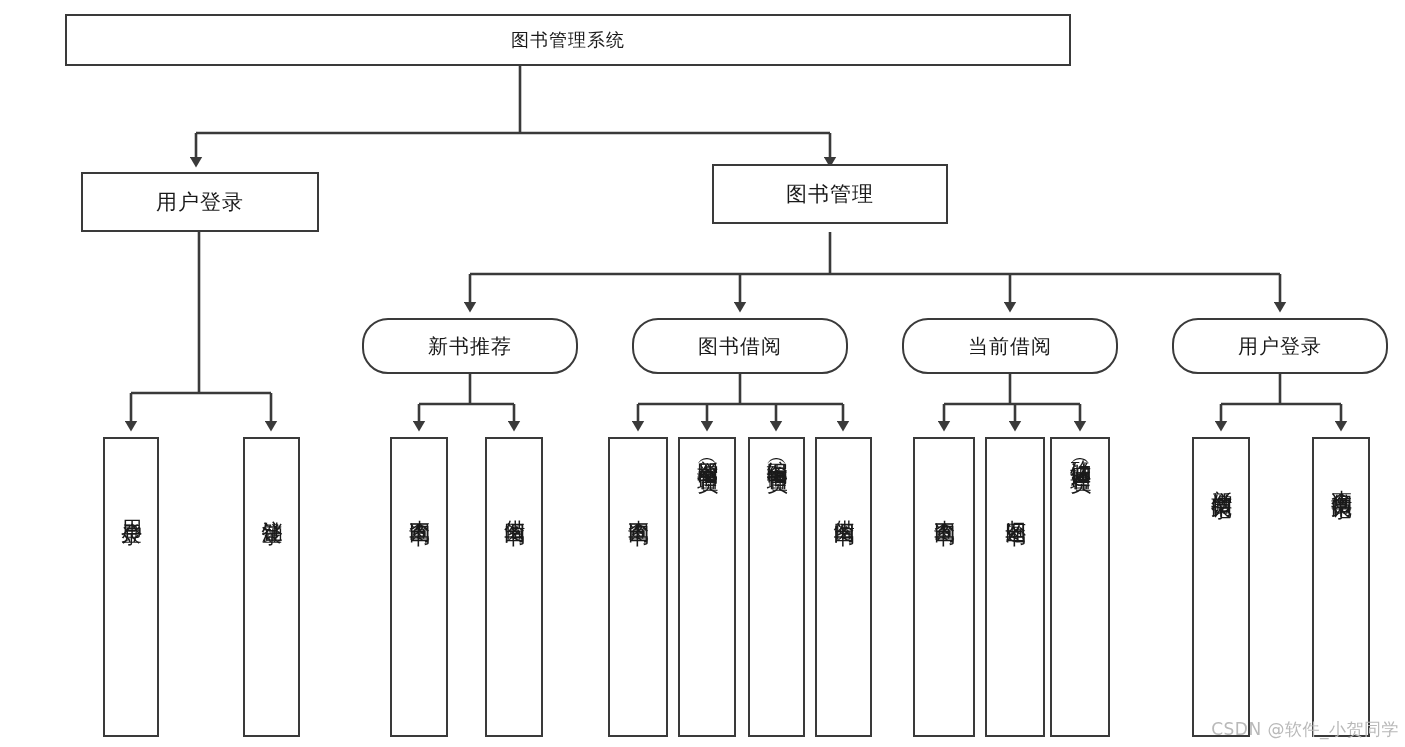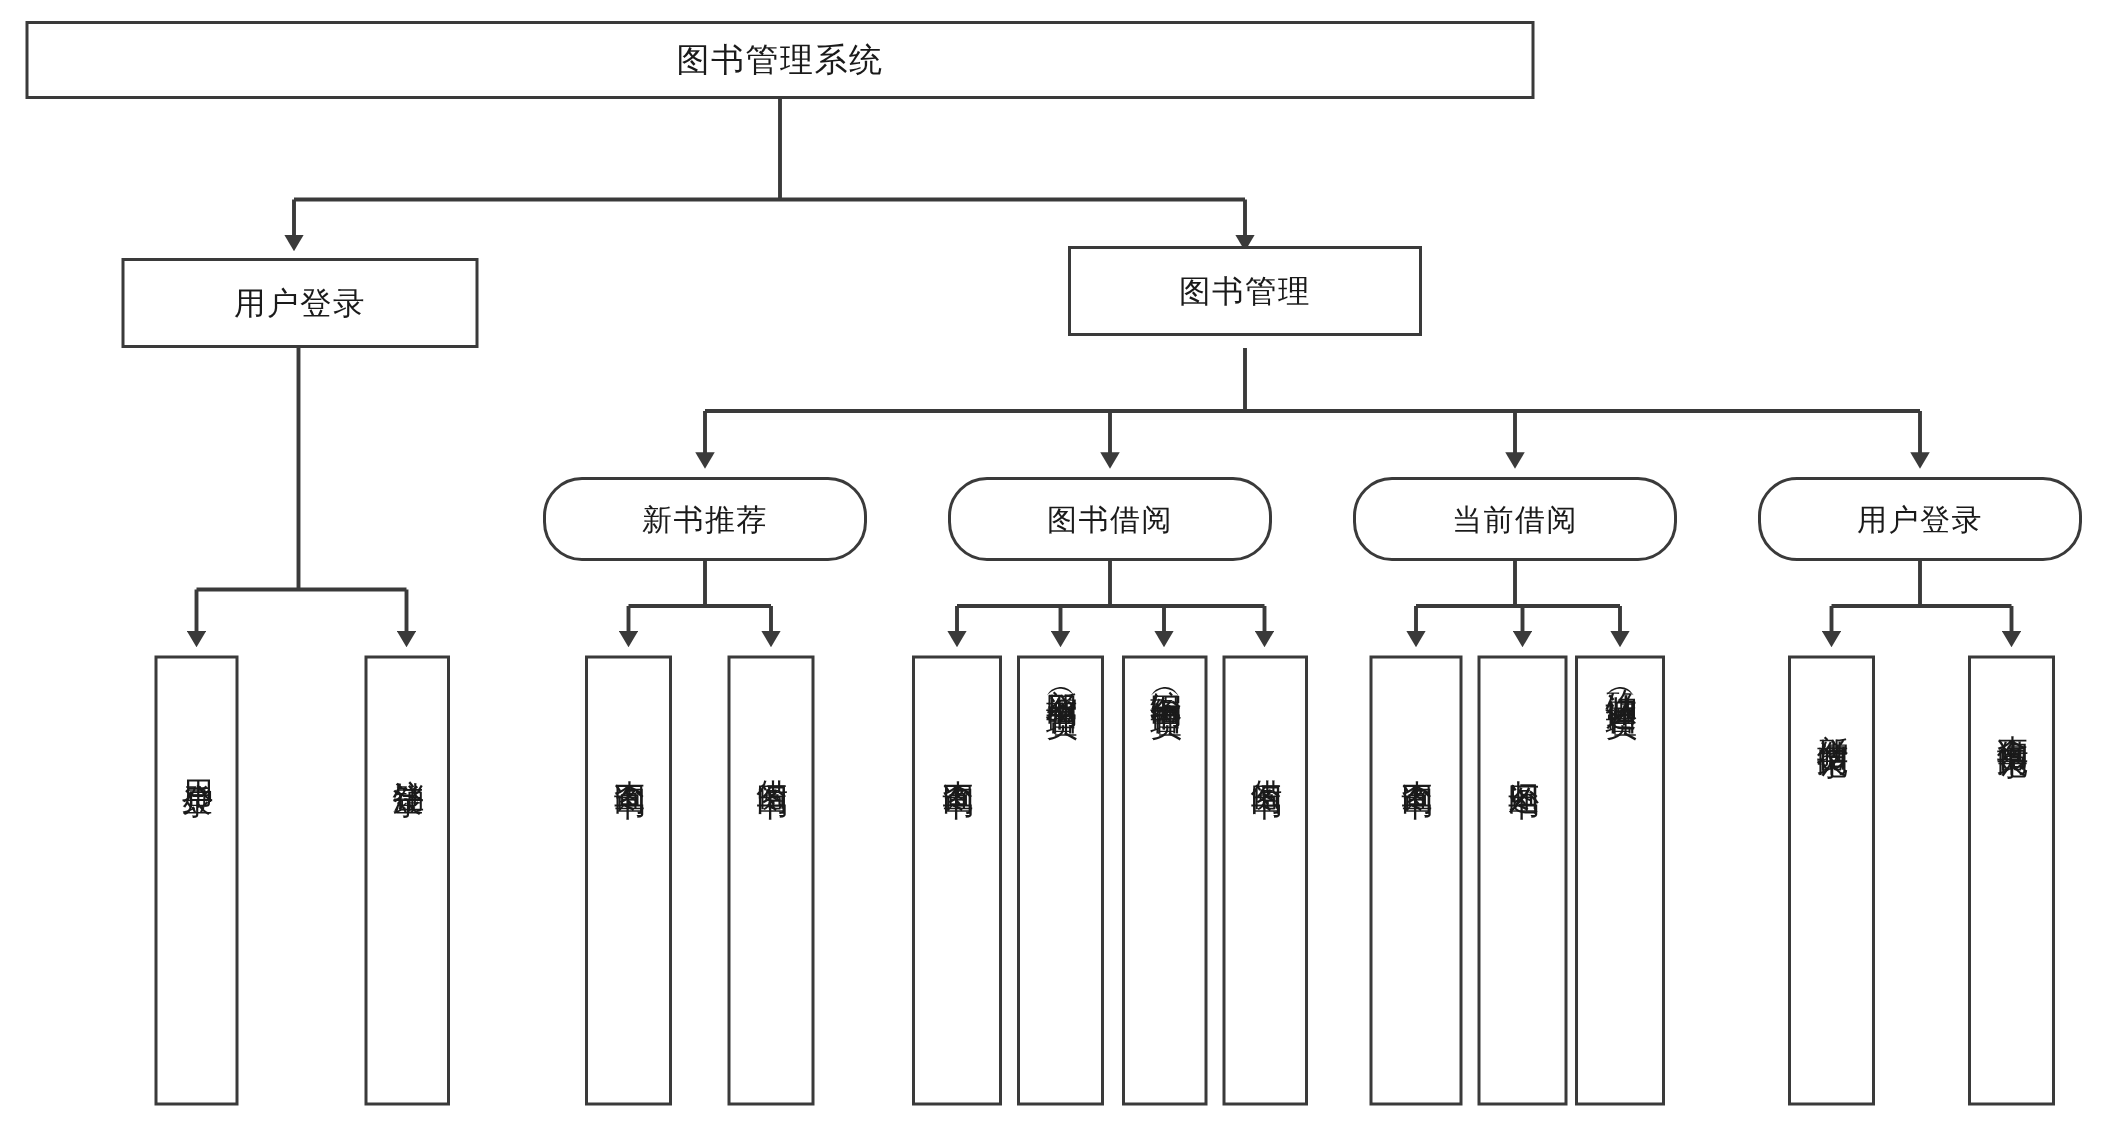--- a/index.html
+++ b/index.html
@@ -29,22 +29,23 @@
     box-sizing: border-box;
     border: 2.2px solid #3a3a3a;
     background: #ffffff;
     display: flex;
     align-items: center;
     justify-content: center;
     color: #1a1a1a;
     z-index: 2;
   }
   .node.root {
-    font-size: 22px;
+    font-size: 18px;
     letter-spacing: 1px;
+    margin-left: 48px;
   }
   .node.lvl2 {
     font-size: 21px;
     letter-spacing: 1px;
   }
   .node.lvl3 {
     font-size: 20px;
     letter-spacing: 1px;
     border-radius: 26px;
   }
@@ -191,14 +192,15 @@
   <div class="node leaf" style="left:1050px;top:437px;width:60px;height:300px;">
     <span class="vtext">确认归还（管理员）</span>
   </div>
   <div class="node leaf mid2" style="left:1192px;top:437px;width:58px;height:300px;">
     <span class="vtext">新增借阅记录</span>
   </div>
   <div class="node leaf mid2" style="left:1312px;top:437px;width:58px;height:300px;">
     <span class="vtext">查询借阅记录</span>
   </div>
 
+  <div class="watermark">CSDN @软件_小贺同学</div>
 
 </div>
 
 </body></html>

